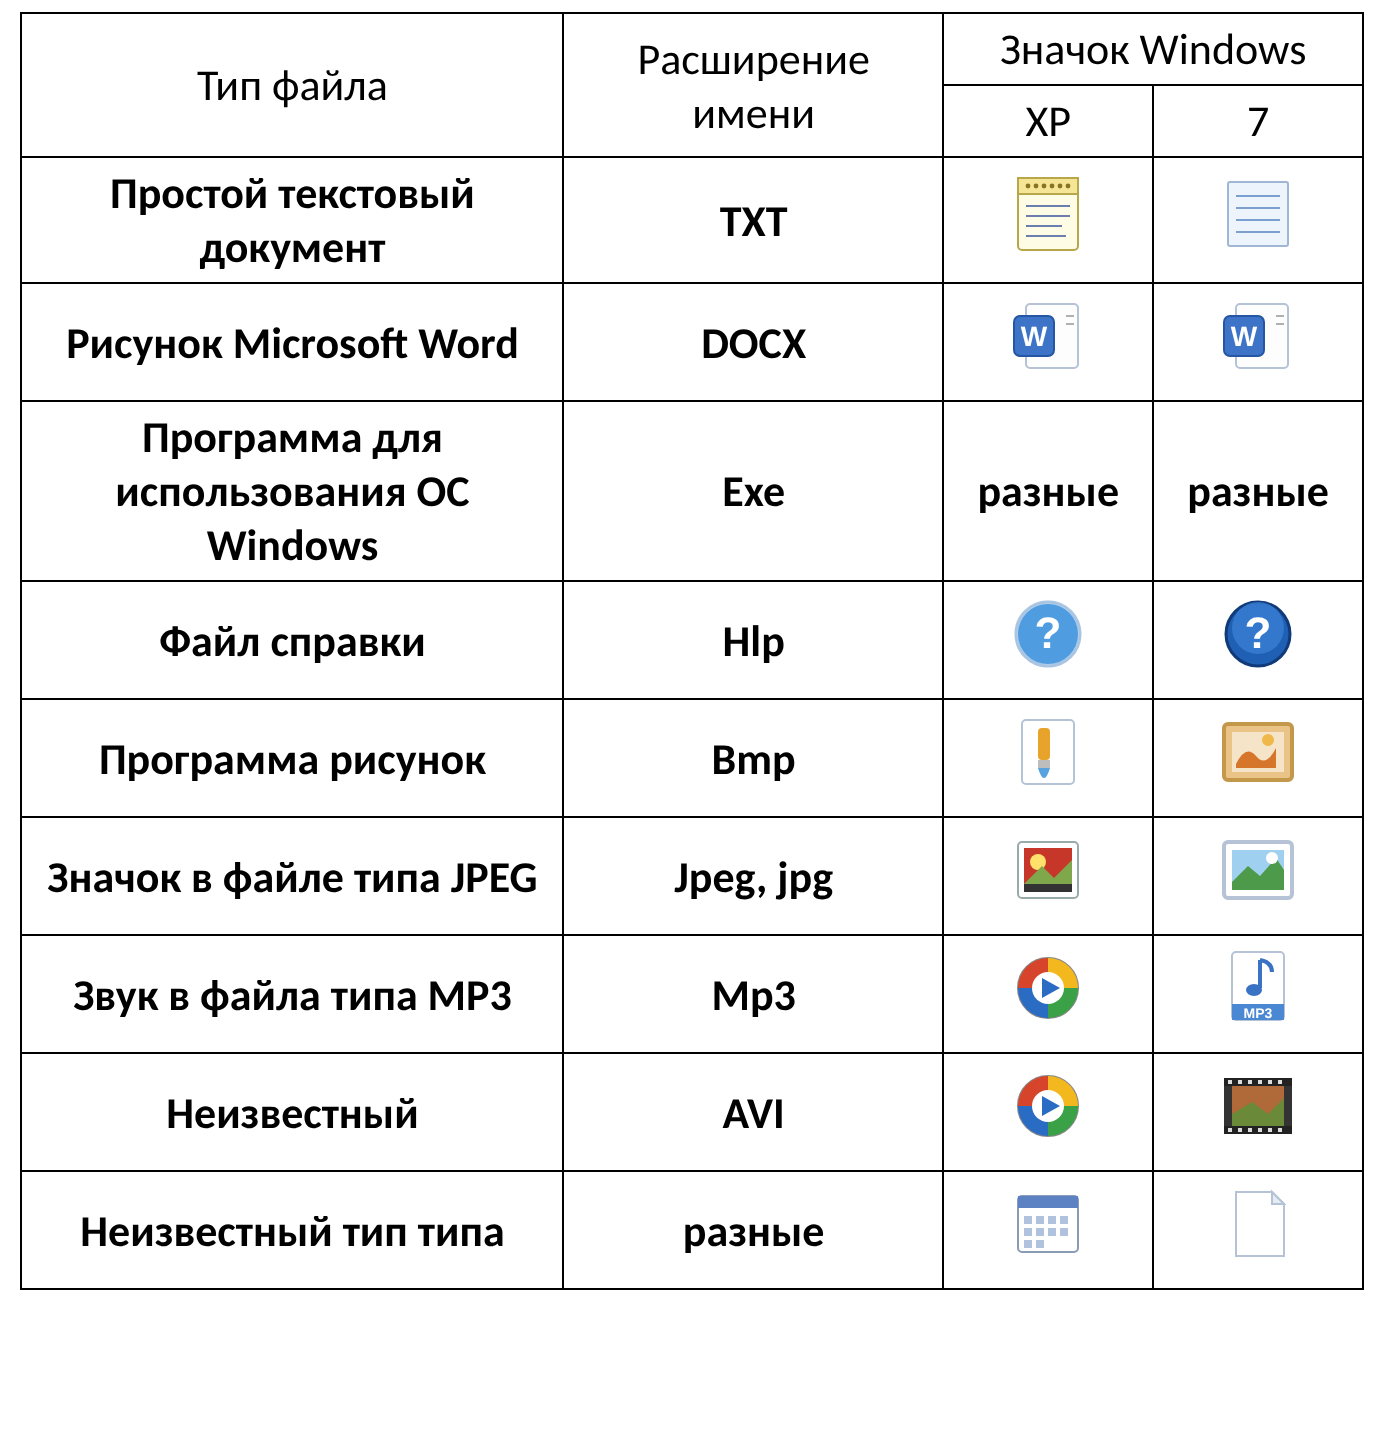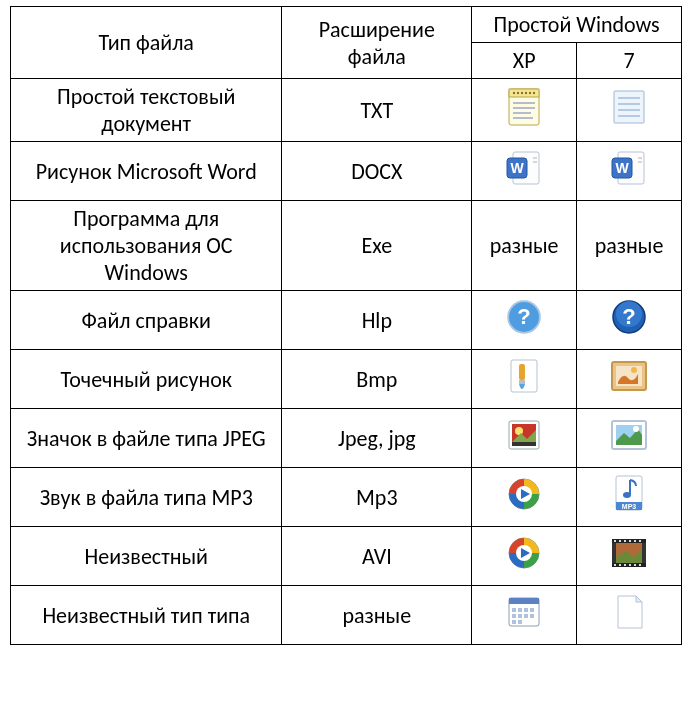--- a/index.html
+++ b/index.html
@@ -13,21 +13,21 @@
       border-collapse: collapse;
       width: 672px;
       margin: 6px 0 0 10px;
       border-radius: 16px;
     }
     td, th {
       border: 1px solid #000;
       text-align: center;
       vertical-align: middle;
       font-size: 22px;
-      font-weight: normal;
+      font-weight: bold;
       padding: 4px 6px;
     }
     th { font-weight: normal; }
     .col1 { width: 272px; }
     .col2 { width: 190px; }
     .col3 { width: 105px; }
     .col4 { width: 105px; }
     .icon-cell { height: 56px; }
     .icon-wrap {
       display: inline-flex;
@@ -179,22 +179,22 @@
       <path d="M10 6 L28 6 L34 12 L34 38 L10 38 Z" fill="#fff" stroke="#b6c3d6"></path>
       <path d="M28 6 L28 12 L34 12 Z" fill="#e6ecf4" stroke="#b6c3d6"></path>
     </g>
   </defs>
 </svg>
 
 <table>
   <thead>
     <tr>
       <th class="col1" rowspan="2">Тип файла</th>
-      <th class="col2" rowspan="2">Расширение файла</th>
-      <th colspan="2">Простой Windows</th>
+      <th class="col2" rowspan="2">Расширение имени</th>
+      <th colspan="2">Значок Windows</th>
     </tr>
     <tr>
       <th class="col3">XP</th>
       <th class="col4">7</th>
     </tr>
   </thead>
   <tbody id="tbody">
       <tr>
         <td class="col1">Простой текстовый документ</td>
         <td class="col2">TXT</td>
@@ -237,21 +237,21 @@
               <use href="#help-xp"></use>
             </svg>
           </span></td>
         <td class="col4 icon-cell"><span class="icon-wrap">
             <svg width="42" height="44" viewBox="0 0 42 44">
               <use href="#help-7"></use>
             </svg>
           </span></td>
       </tr>
       <tr>
-        <td class="col1">Точечный рисунок</td>
+        <td class="col1">Программа рисунок</td>
         <td class="col2">Bmp</td>
         <td class="col3 icon-cell"><span class="icon-wrap">
             <svg width="42" height="44" viewBox="0 0 42 44">
               <use href="#bmp-xp"></use>
             </svg>
           </span></td>
         <td class="col4 icon-cell"><span class="icon-wrap">
             <svg width="42" height="44" viewBox="0 0 42 44">
               <use href="#bmp-7"></use>
             </svg>

